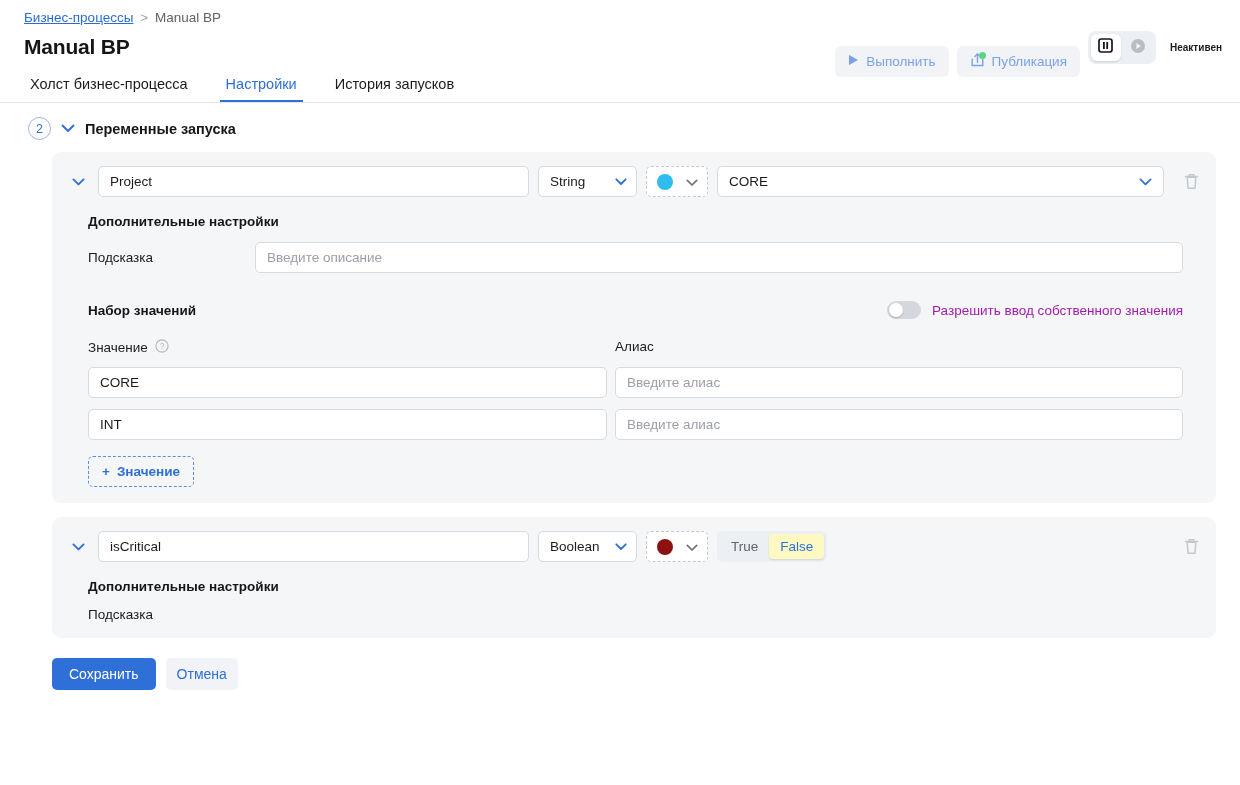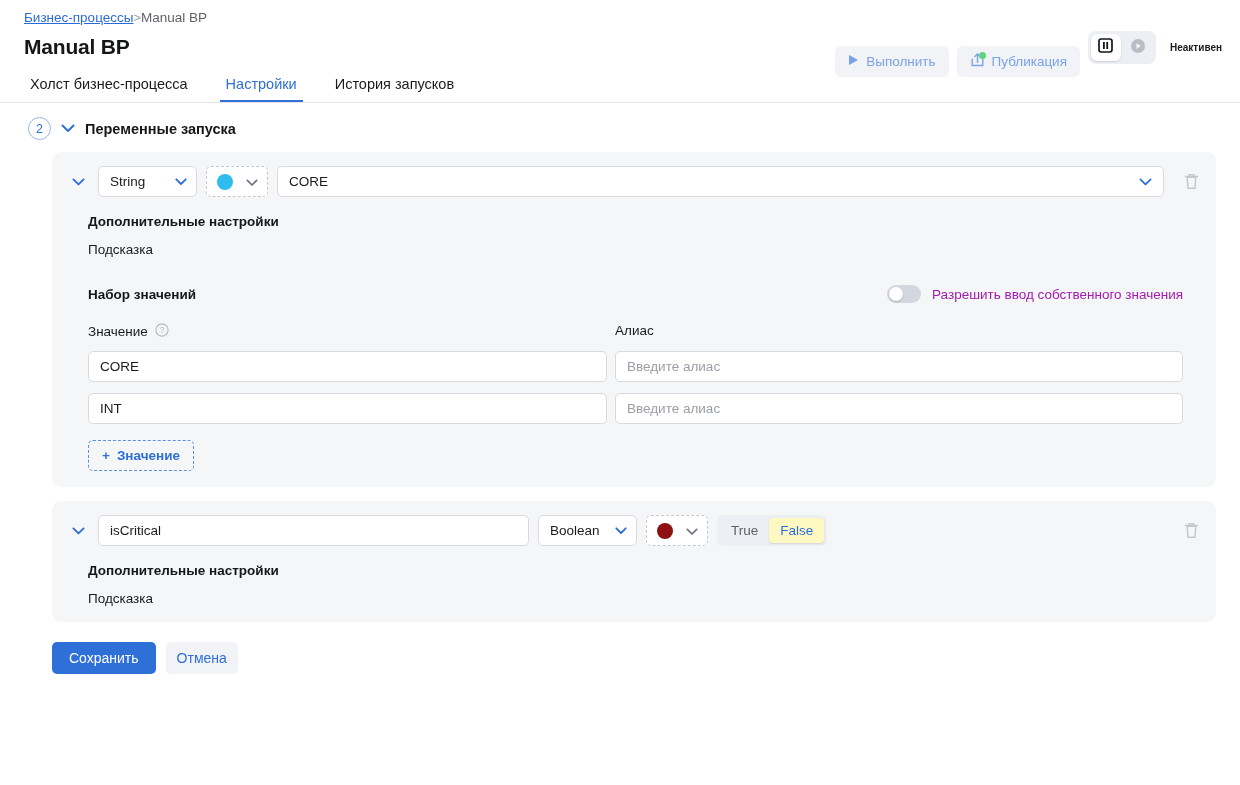--- a/index.html
+++ b/index.html
@@ -7,21 +7,21 @@
     margin: 0; padding: 0;
     width: 1240px; height: 785px;
     background: #ffffff;
     font-family: "Liberation Sans", sans-serif;
     color: #1b1b1f;
     overflow: hidden;
   }
 
   
   .breadcrumb {
-    display: flex; align-items: center; 
+    display: flex; align-items: center; gap: 7px;
     padding: 8px 0 0 24px;
     font-size: 13.5px;
     height: 26px;
   }
   .bc-link {
     color: #2b6cd4; text-decoration: underline; cursor: pointer;
     font-size: 13.5px;
   }
   .bc-sep { color: #9aa0a6; font-size: 13px; }
   .bc-current { color: #5f6368; font-size: 13.5px; }
@@ -299,20 +299,21 @@
 
 <div class="card">
 
   <div class="var-row">
     <span class="row-chev">
       <svg width="13" height="8" viewBox="0 0 13 8">
           <path d="M1.4 1.4 L6.5 6.4 L11.6 1.4" fill="none" stroke="#2f6fd8" stroke-width="1.9" stroke-linecap="round" stroke-linejoin="round"></path>
         </svg>
     </span>
 
+    <input class="inp name-inp" value="Project" style="">
 
     <div class="type-sel">
       <span>String</span>
       <span>
         <svg width="12" height="8" viewBox="0 0 12 8">
             <path d="M1.3 1.3 L6 6 L10.7 1.3" fill="none" stroke="#2f6fd8" stroke-width="1.8" stroke-linecap="round" stroke-linejoin="round"></path>
           </svg>
       </span>
     </div>
 
@@ -340,20 +341,21 @@
         <path d="M6.2 4.3 v-1.6 h4.6 v1.6" stroke="#c3c7ce" stroke-width="1.5" fill="none" stroke-linejoin="round"></path>
         <path d="M4.2 5.2 h8.6 l-0.8 11 h-7 Z" stroke="#c3c7ce" stroke-width="1.5" fill="none" stroke-linejoin="round"></path>
       </svg>
     </span>
   </div>
 
   <div class="adv-title">Дополнительные настройки</div>
 
   <div class="field-row">
     <span class="field-lbl">Подсказка</span>
+    <input class="inp field-wide" placeholder="Введите описание" style="">
   </div>
 
 
   <div class="valset-head">
     <span class="valset-title">Набор значений</span>
     <div class="switch-wrap">
       <span class="switch">
           <span class="knob"></span>
         </span>
       <span class="switch-lbl">Разрешить ввод собственного значения</span>

